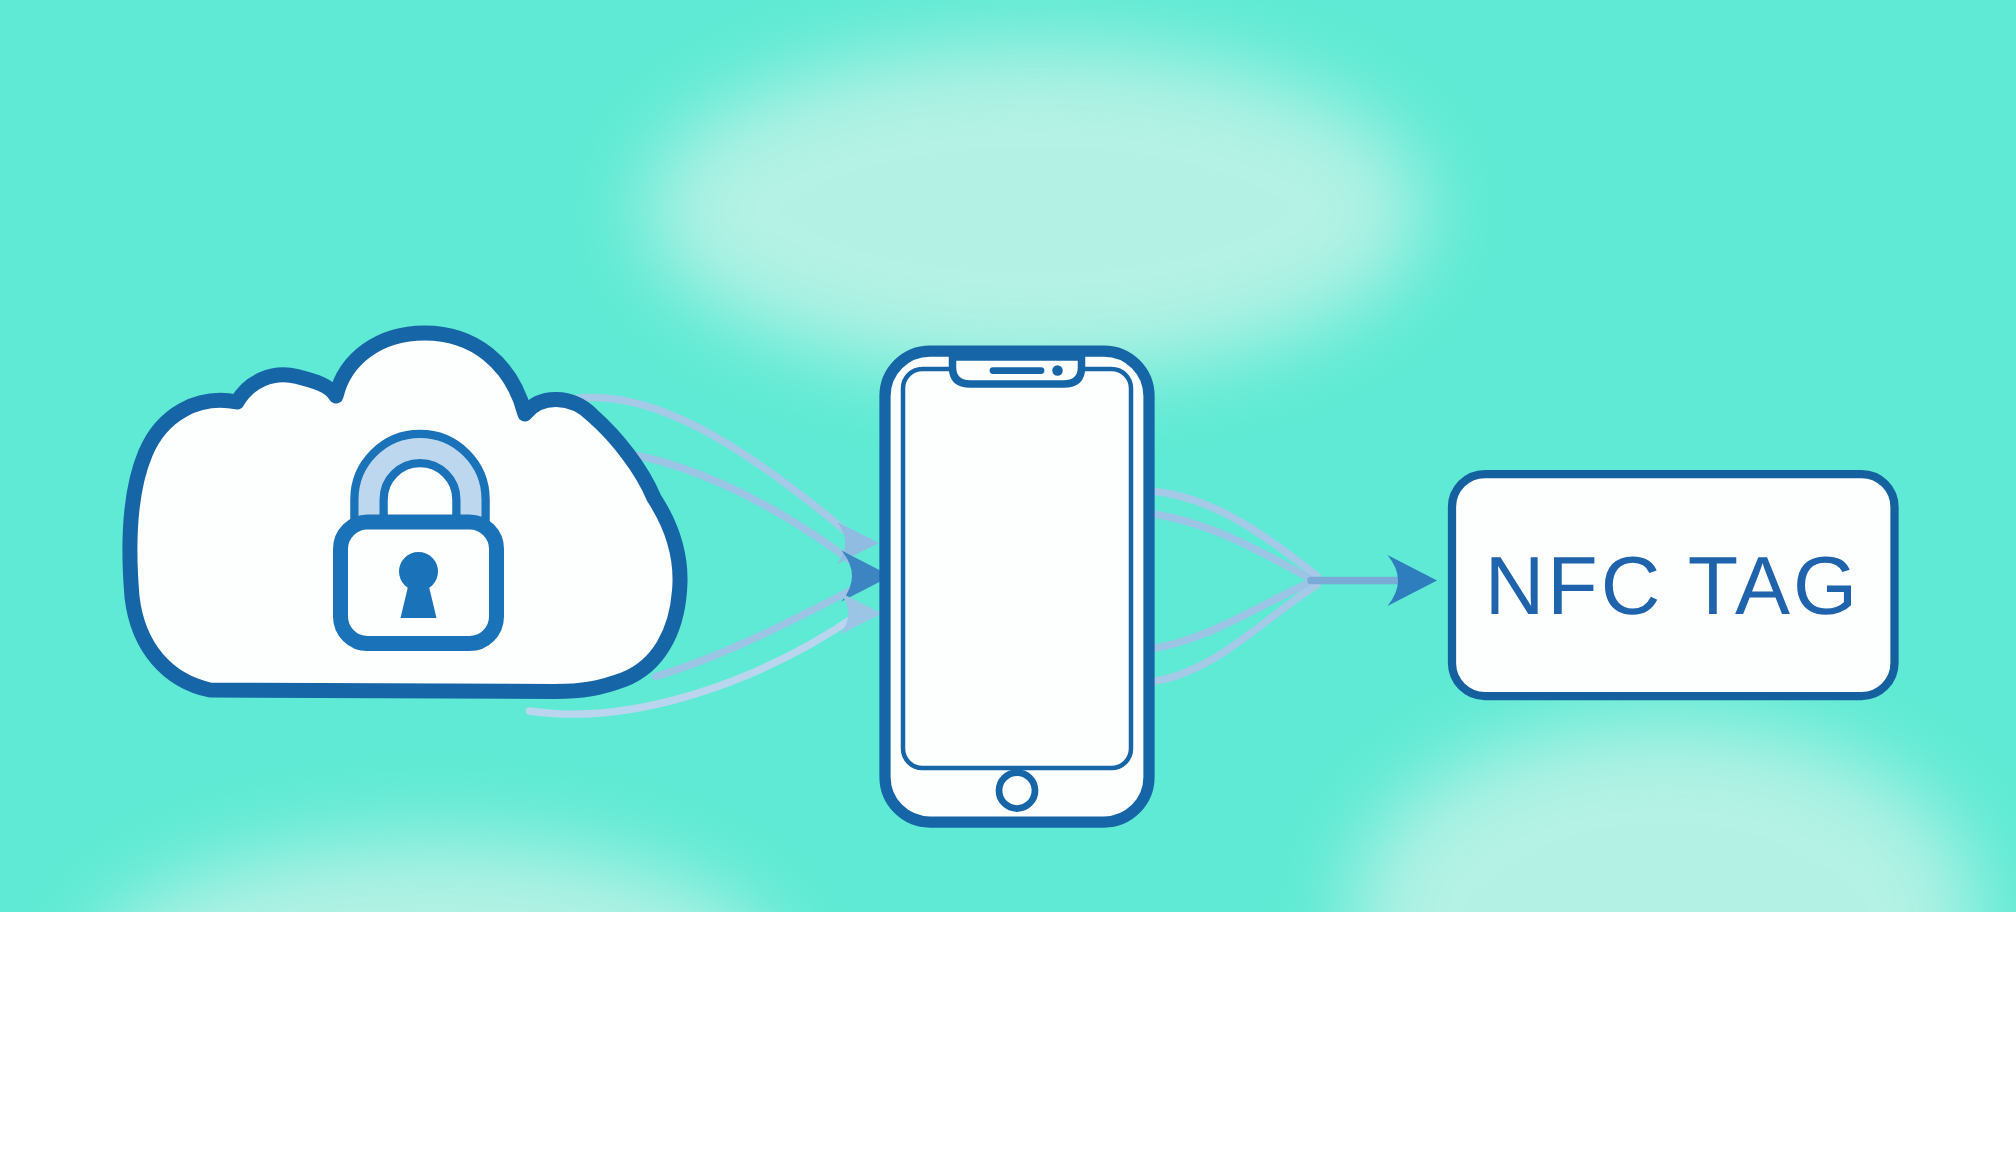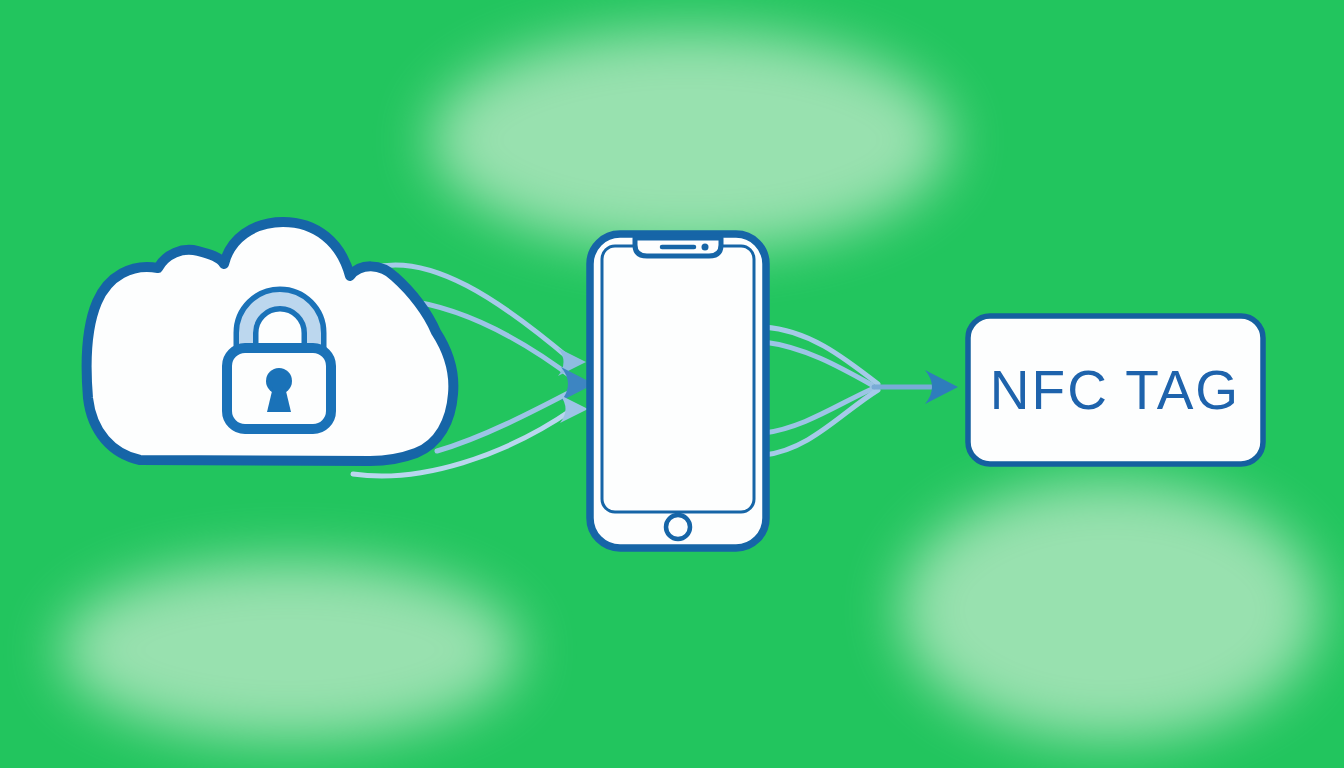--- a/index.html
+++ b/index.html
@@ -4,22 +4,22 @@
 <style>
   html, body {
     margin: 0;
     padding: 0;
     background: #ffffff;
     font-family: "Liberation Sans", sans-serif;
   }
   .canvas {
     position: relative;
     width: 1344px;
-    height: 768px;
-    background: #22c55e;
+    height: 608px;
+    background: #5eead4;
     overflow: hidden;
   }
   
   .bg-wisp {
     position: absolute;
     border-radius: 50%;
     background: #faf8f2;
     filter: blur(28px);
     opacity: 0.55;
   }

